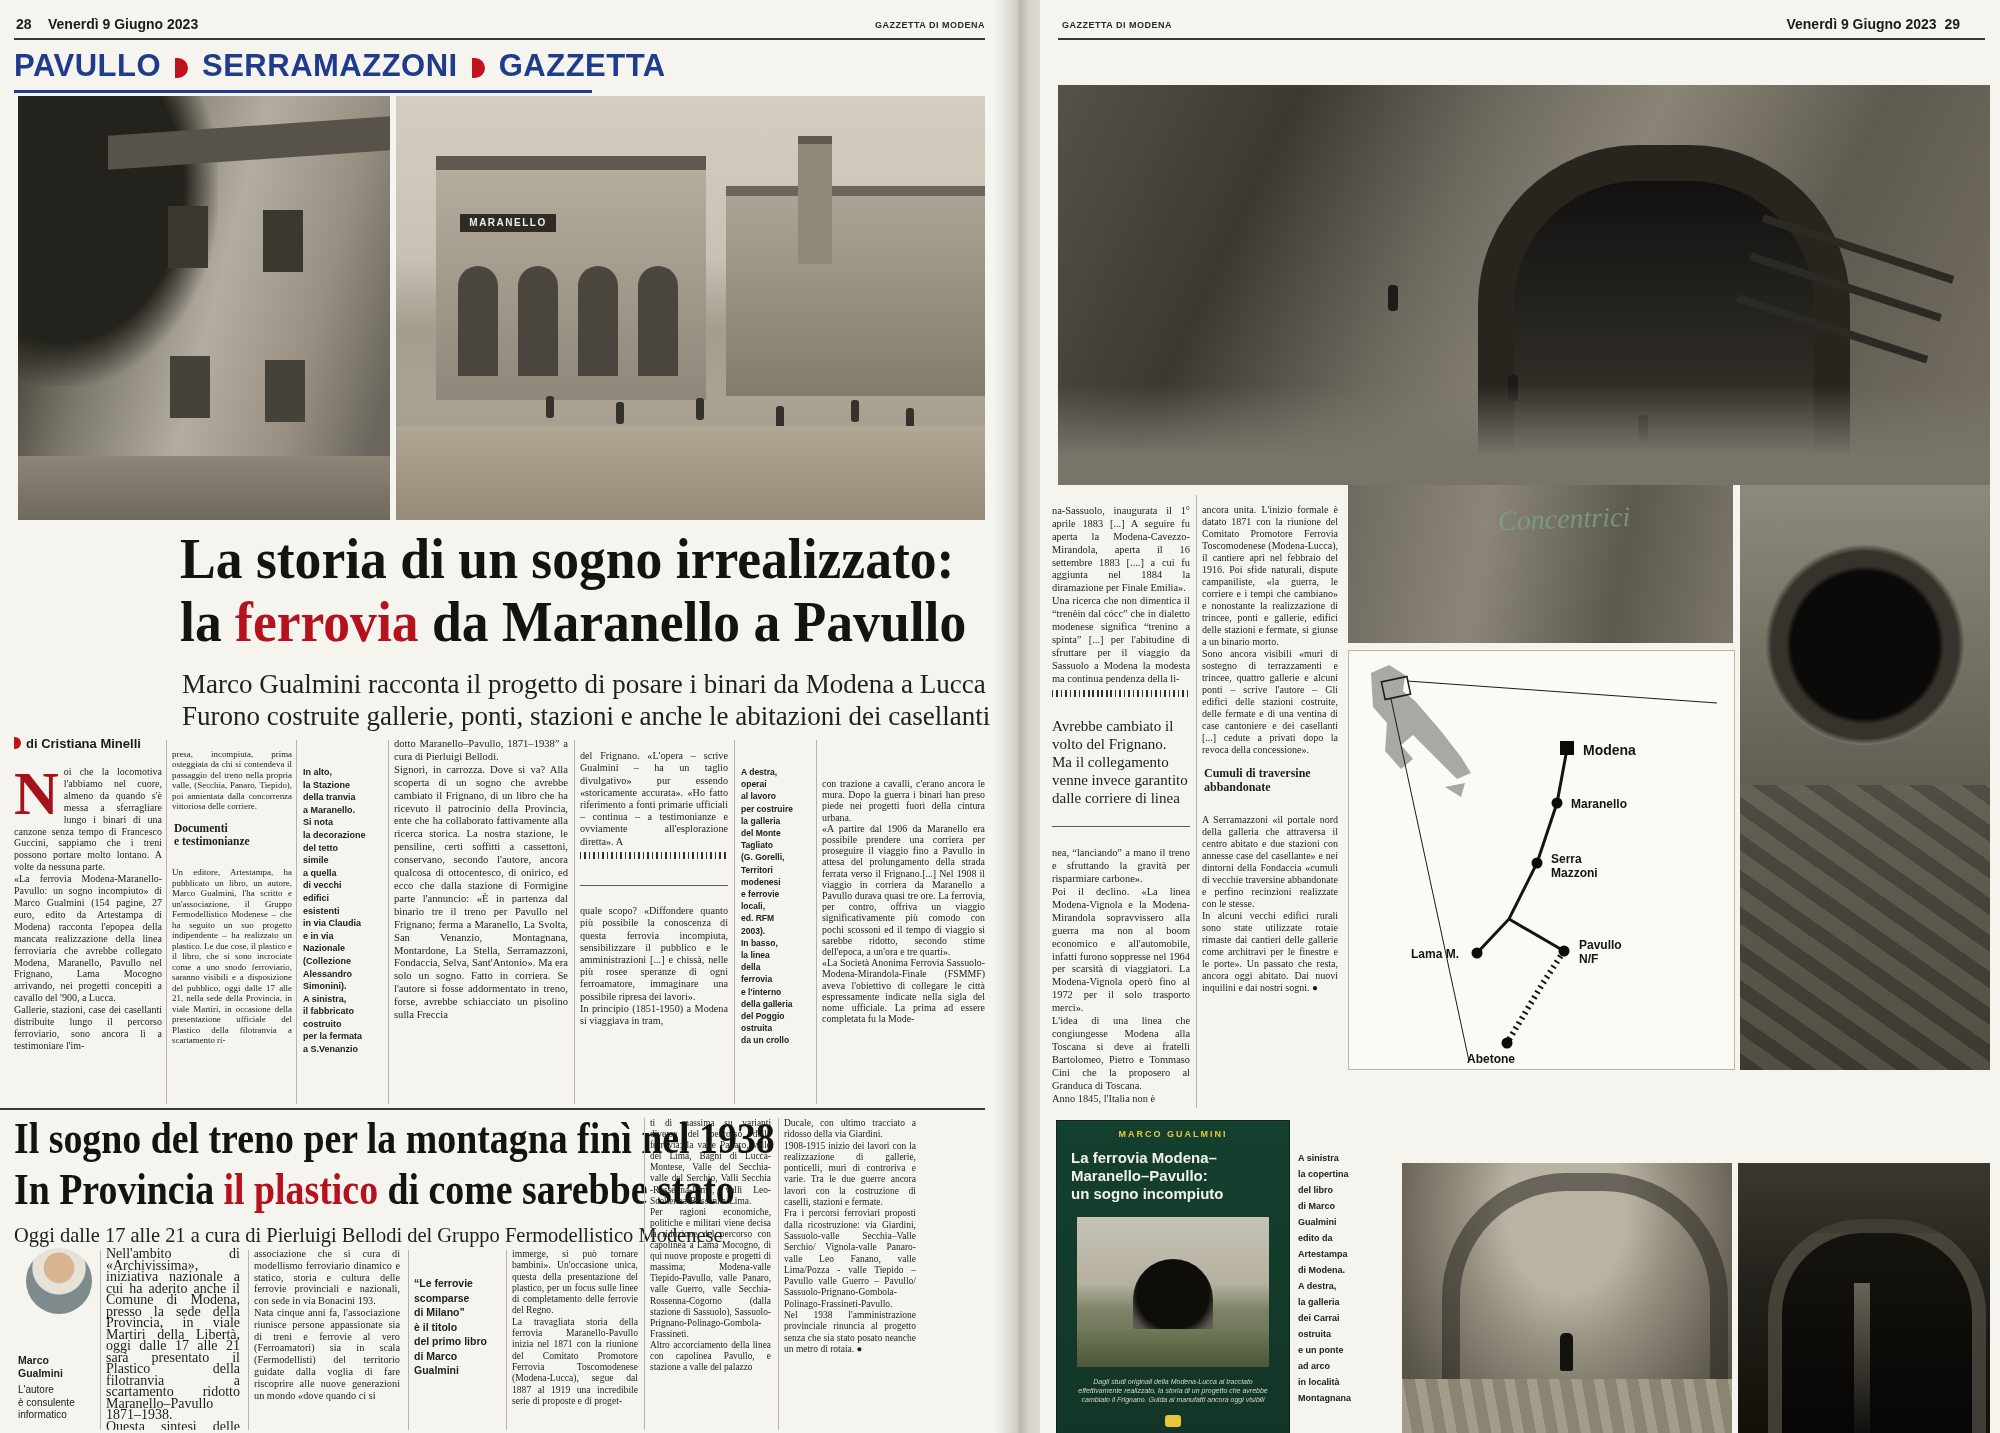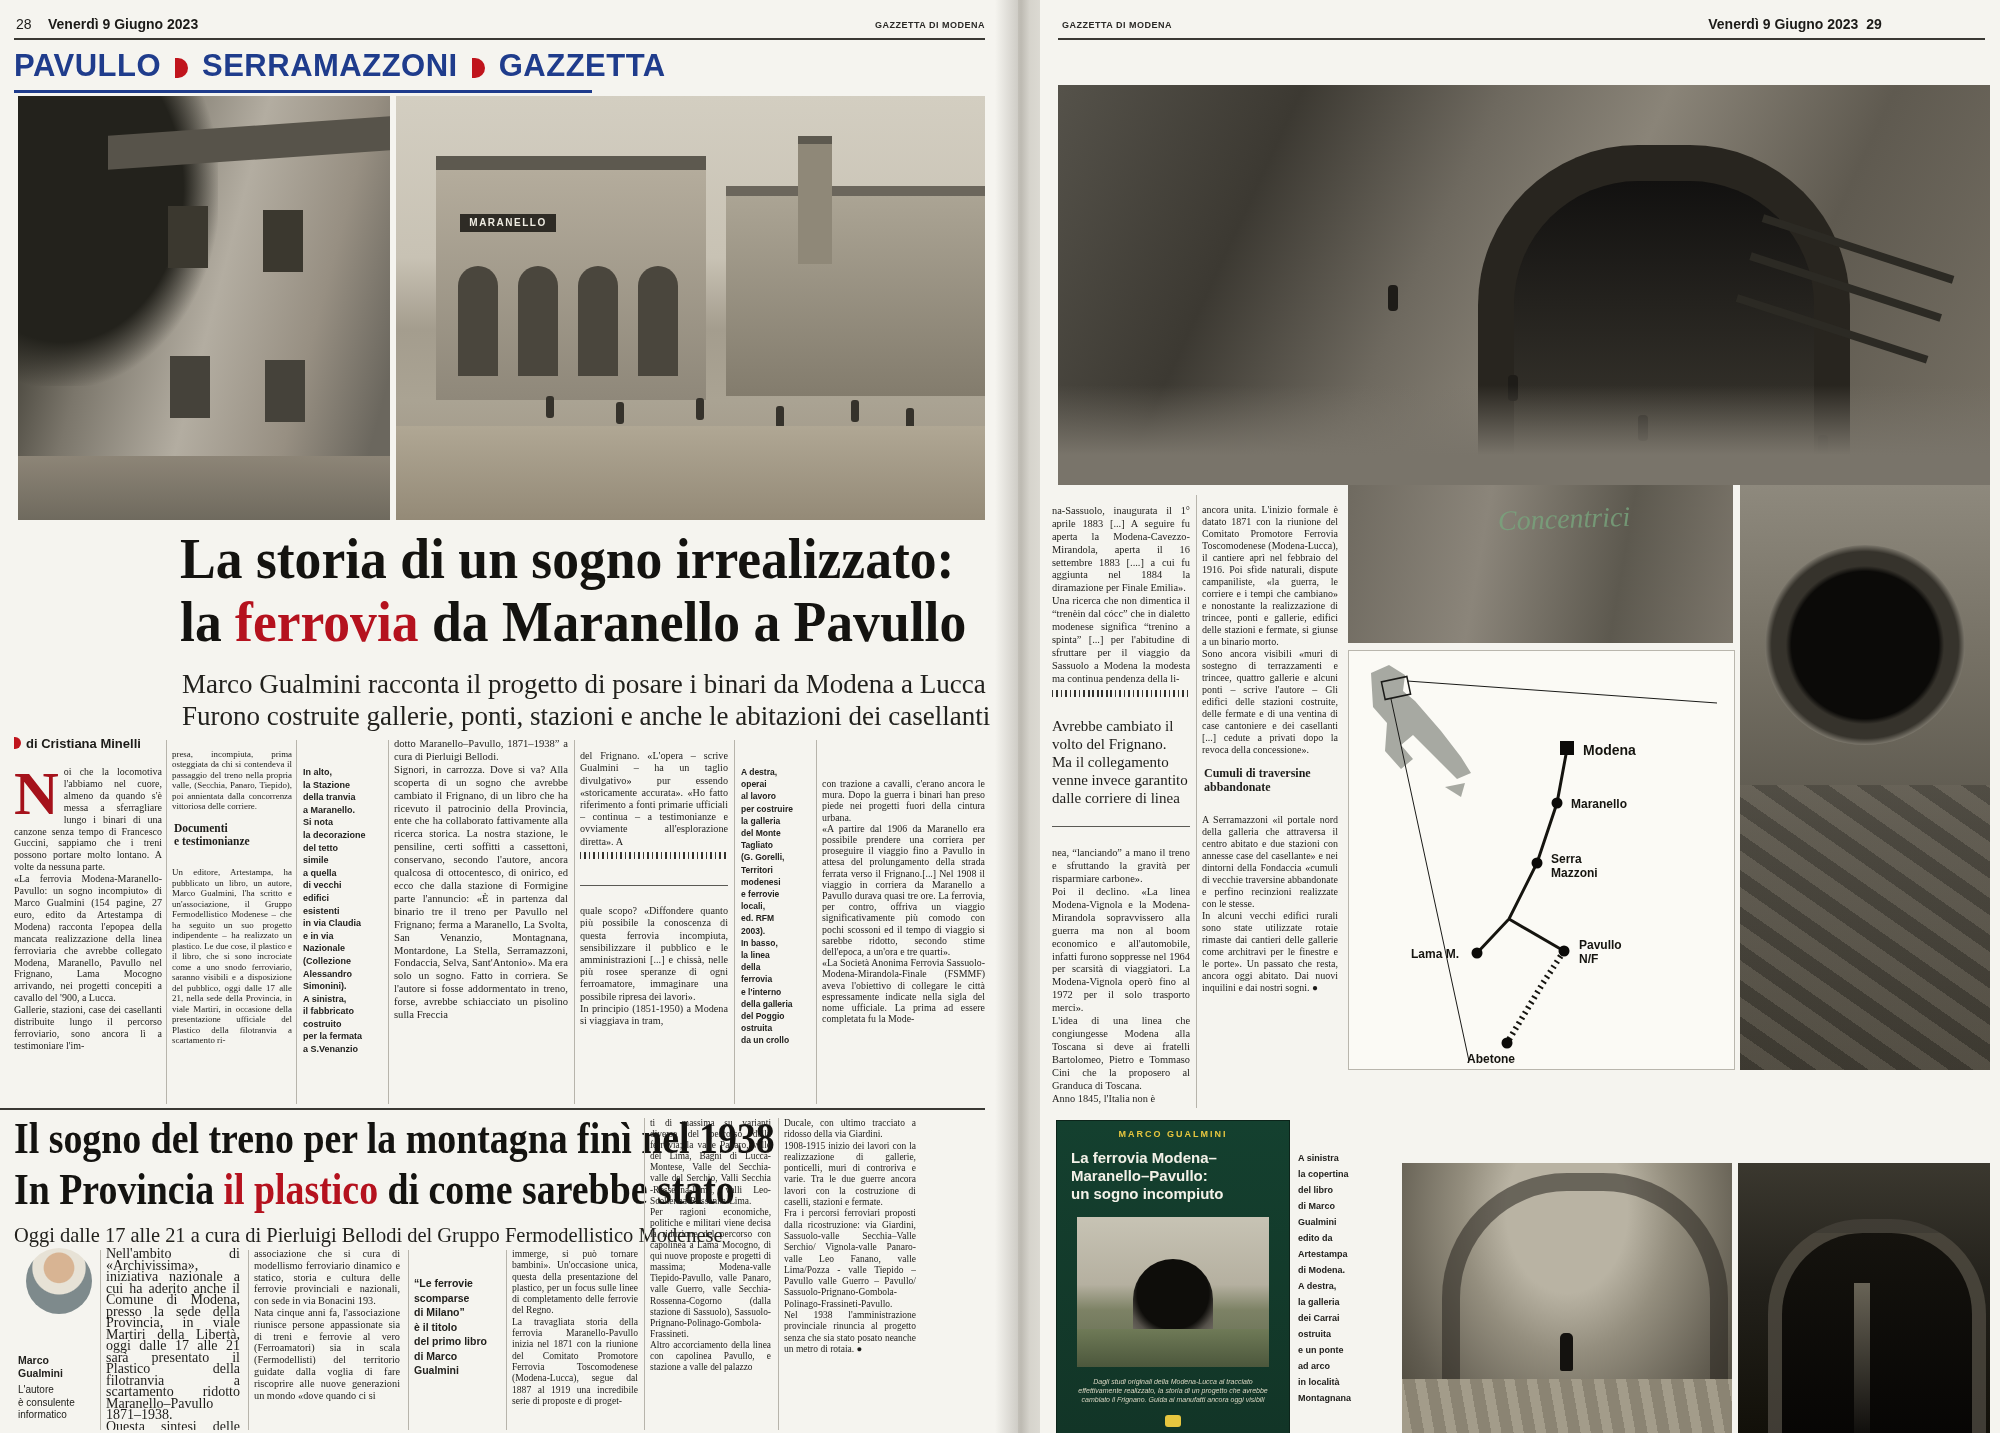--- a/index.html
+++ b/index.html
@@ -21,21 +21,21 @@
   .photo{position:absolute;overflow:hidden;}
   .fig{position:absolute;}
 </style>
 </head>
 <body>
 
 <div class="page" style="left:0;width:1018px;"></div>
 
 <div class="abs" style="left:995px;top:0;width:58px;height:1433px;background:linear-gradient(90deg,rgba(120,115,105,0) 0%,rgba(120,115,105,.35) 45%,rgba(120,115,105,.12) 60%,rgba(120,115,105,0) 100%);"></div>
 
-<div class="abs sans" style="left:16px;top:16px;font-size:14px;font-weight:normal;color:#1c1b18;">28</div>
+<div class="abs sans" style="left:16px;top:16px;font-size:14px;font-weight:bold;color:#1c1b18;">28</div>
 <div class="abs sans" style="left:48px;top:16px;font-size:14px;font-weight:bold;color:#1c1b18;">Venerdì 9 Giugno 2023</div>
 <div class="abs sans" style="left:795px;top:20px;width:190px;text-align:right;font-size:9px;font-weight:bold;letter-spacing:.5px;color:#2a2926;">GAZZETTA DI MODENA</div>
 <div class="hrule" style="left:14px;top:38px;width:971px;height:2px;"></div>
 
 <div class="abs" style="left:14px;top:48px;font-family:'Liberation Sans',sans-serif;font-weight:bold;font-size:31px;color:#1f3c8c;letter-spacing:.5px;">
   <span>PAVULLO</span><span class="sep"></span><span>SERRAMAZZONI</span><span class="sep"></span><span>GAZZETTA</span>
 </div>
 <div class="hrule" style="left:14px;top:90px;width:578px;height:3px;background:#1f3c8c;"></div>
 
 <div class="photo" style="left:18px;top:96px;width:372px;height:424px;background:linear-gradient(105deg,#35332c 0%,#4b483f 14%,#7b766b 28%,#b3ada1 52%,#978f82 74%,#6b675e 92%);">
@@ -191,21 +191,21 @@
 <div class="vrule" style="left:778px;top:1118px;height:312px;"></div>
 
 <div class="col" style="left:784px;top:1118px;width:132px;height:312px;font-size:9.5px;line-height:11.3px;"><span>Ducale, con ultimo tracciato a ridosso della via Giardini.
 1908-1915 inizio dei lavori con la realizzazione di gallerie, ponticelli, muri di controriva e varie. Tra le due guerre ancora lavori con la costruzione di caselli, stazioni e fermate.
 Fra i percorsi ferroviari proposti dalla ricostruzione: via Giardini, Sassuolo-valle Secchia–Valle Serchio/ Vignola-valle Panaro-valle Leo Fanano, valle Lima/Pozza - valle Tiepido – Pavullo valle Guerro – Pavullo/ Sassuolo-Prignano-Gombola-Polinago-Frassineti-Pavullo.
 Nel 1938 l'amministrazione provinciale rinuncia al progetto senza che sia stato posato neanche un metro di rotaia.  ●</span></div>
 
 <div class="page" style="left:1040px;width:960px;"></div>
 
 <div class="abs sans" style="left:1062px;top:20px;font-size:9px;font-weight:bold;letter-spacing:.5px;color:#2a2926;">GAZZETTA DI MODENA</div>
-<div class="abs sans" style="left:1630px;top:16px;width:330px;text-align:center;font-size:14px;font-weight:bold;color:#1c1b18;"><span>Venerdì 9 Giugno 2023</span>&nbsp;&nbsp;<span>29</span></div>
+<div class="abs sans" style="left:1630px;top:16px;width:330px;text-align:right;font-size:14px;font-weight:bold;color:#1c1b18;"><span>Venerdì 9 Giugno 2023</span>&nbsp;&nbsp;<span>29</span></div>
 <div class="hrule" style="left:1058px;top:38px;width:927px;height:2px;"></div>
 
 <div class="photo" style="left:1058px;top:85px;width:932px;height:400px;background:linear-gradient(115deg,#55524a 0%,#3c3932 22%,#6e695f 40%,#8a8478 55%,#5f5a50 75%,#767064 100%);">
   <div class="abs" style="left:420px;top:60px;width:300px;height:340px;border:36px solid #28251f;border-bottom:none;border-radius:160px 160px 0 0;background:linear-gradient(180deg,#121110 0%,#35322b 70%,#56524a 100%);"></div>
   <div class="abs" style="left:700px;top:160px;width:200px;height:8px;background:#2c2a24;transform:rotate(18deg);box-shadow:0 40px 0 #2c2a24,0 84px 0 #2c2a24;"></div>
   <div class="abs" style="left:330px;top:200px;width:10px;height:26px;background:#1e1c18;border-radius:4px;box-shadow:120px 90px 0 #1e1c18,250px 130px 0 #1e1c18,430px 150px 0 #1e1c18;"></div>
   <div class="abs" style="left:0px;top:300px;width:932px;height:100px;background:linear-gradient(180deg,rgba(140,133,120,.0),#79746a 70%);"></div>
 </div>
 
 <div class="photo" style="left:1348px;top:485px;width:385px;height:158px;background:linear-gradient(100deg,#6f6a60 0%,#8b857a 35%,#5d594f 70%,#7c766b 100%);">

